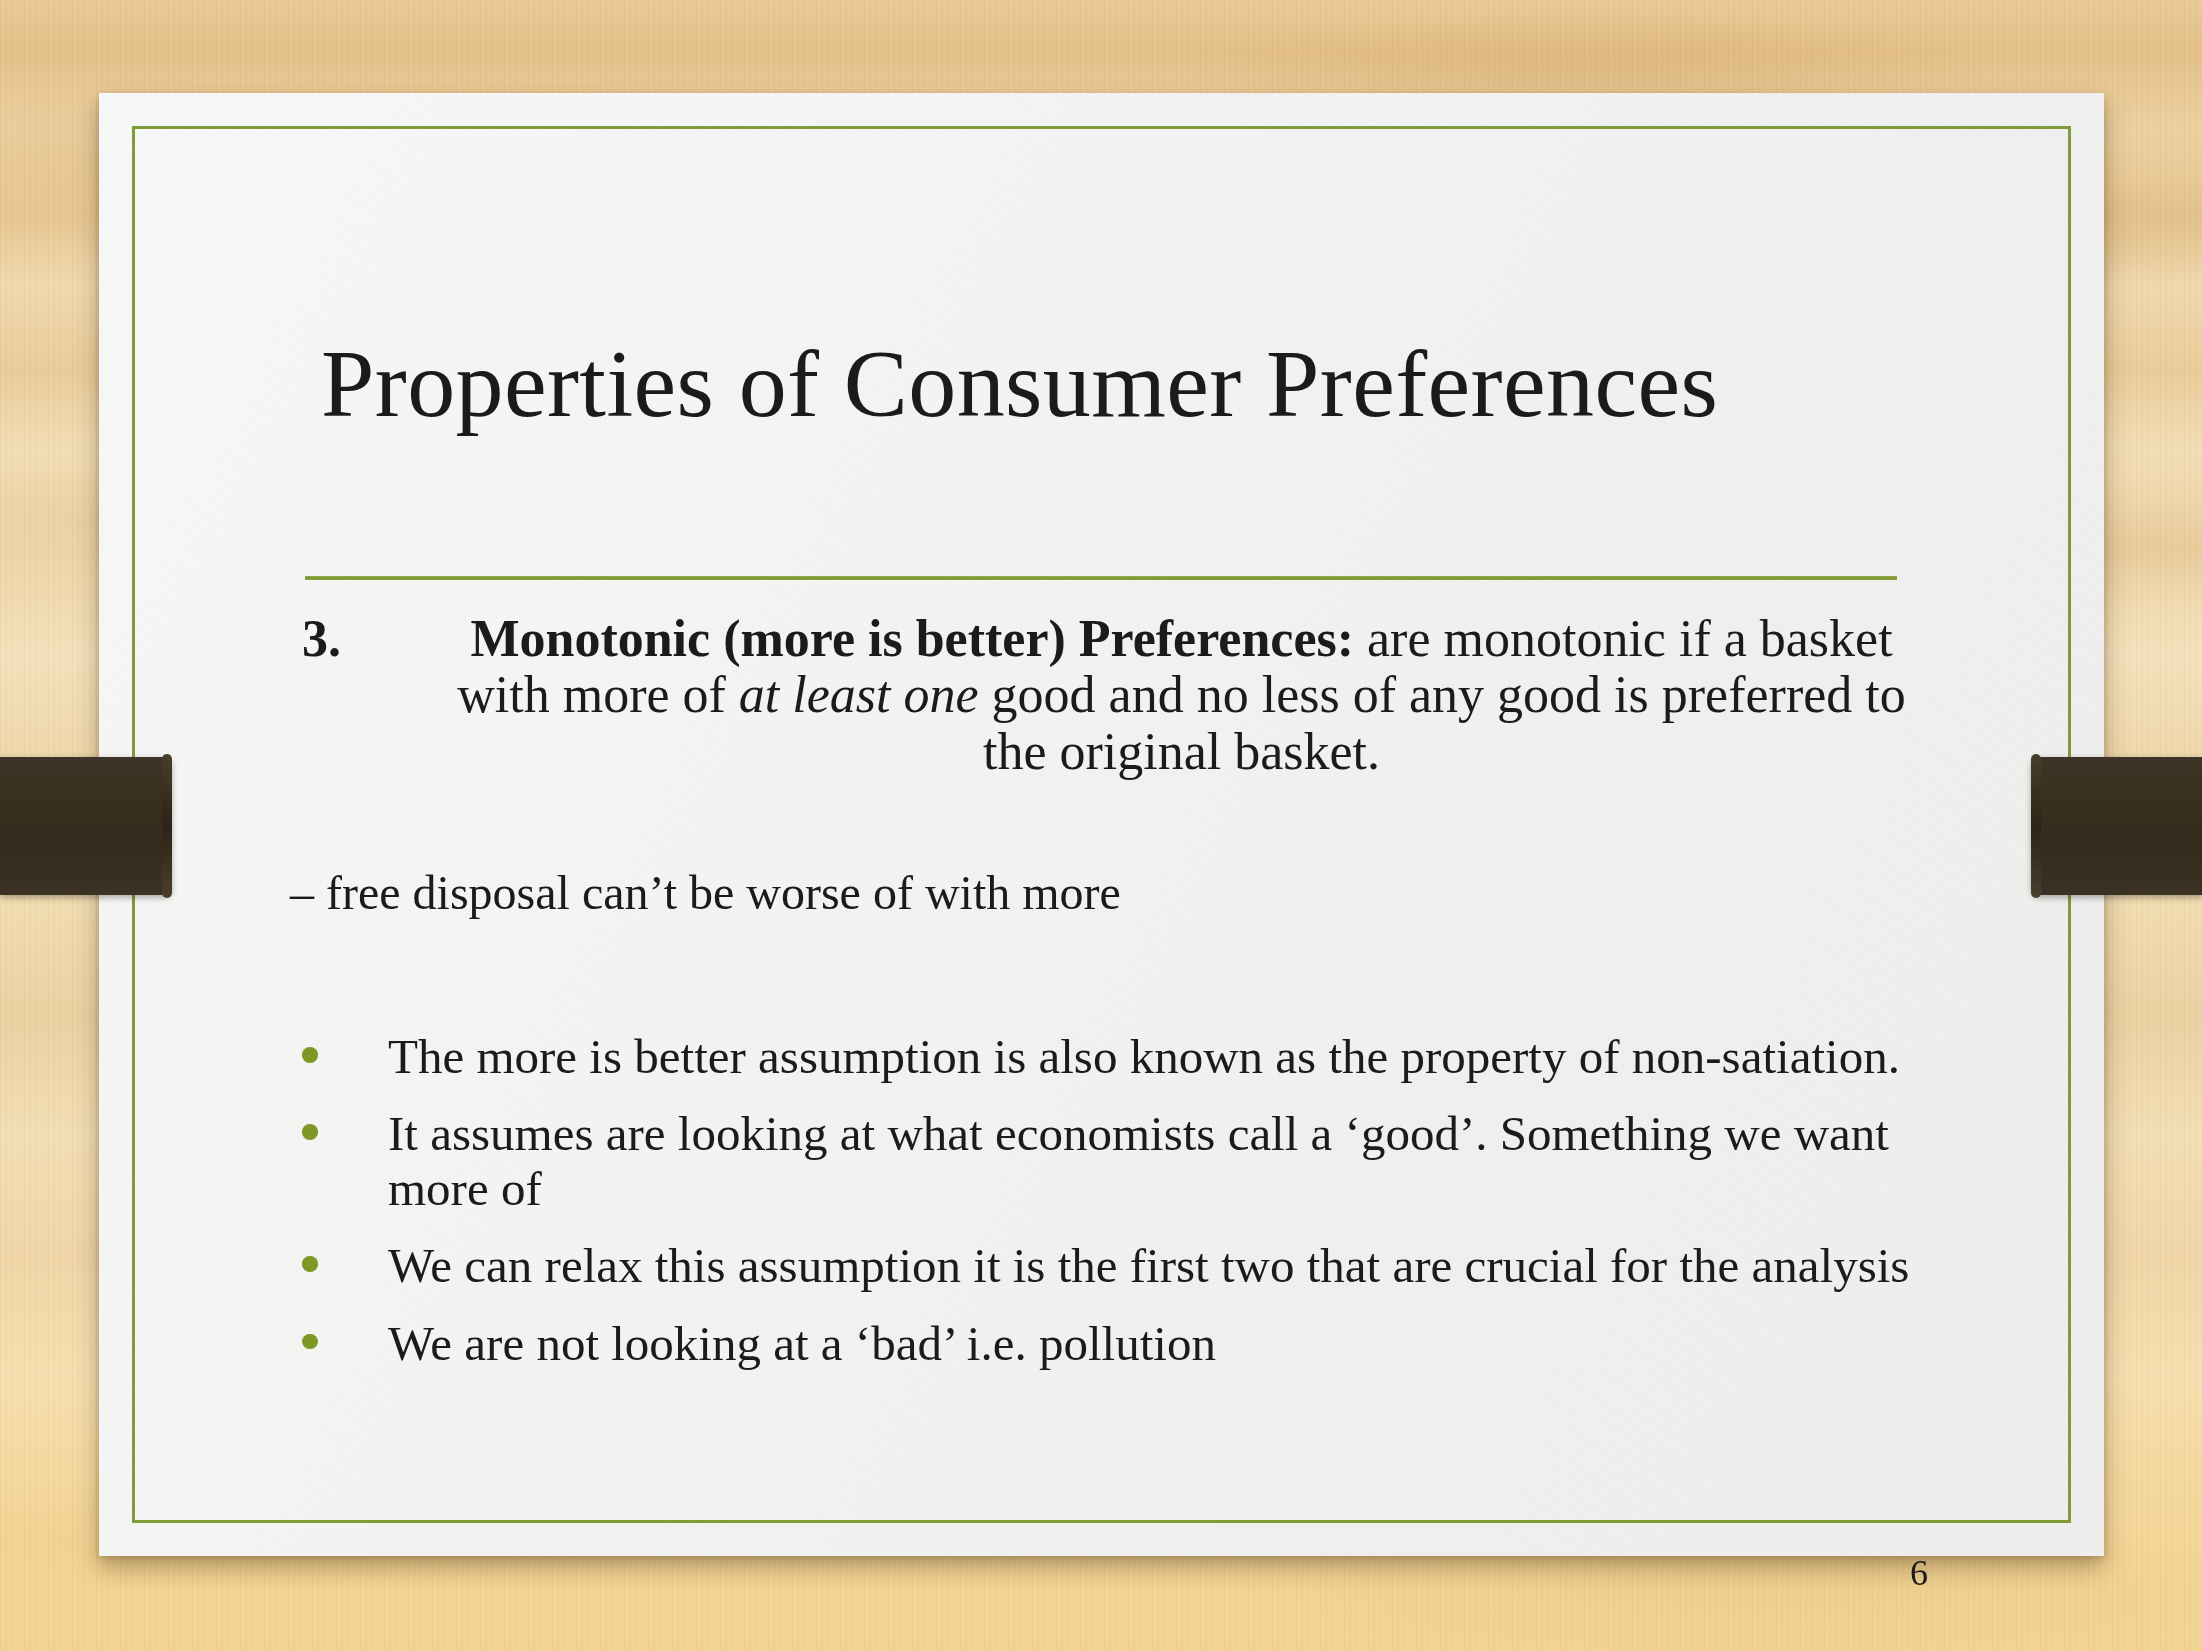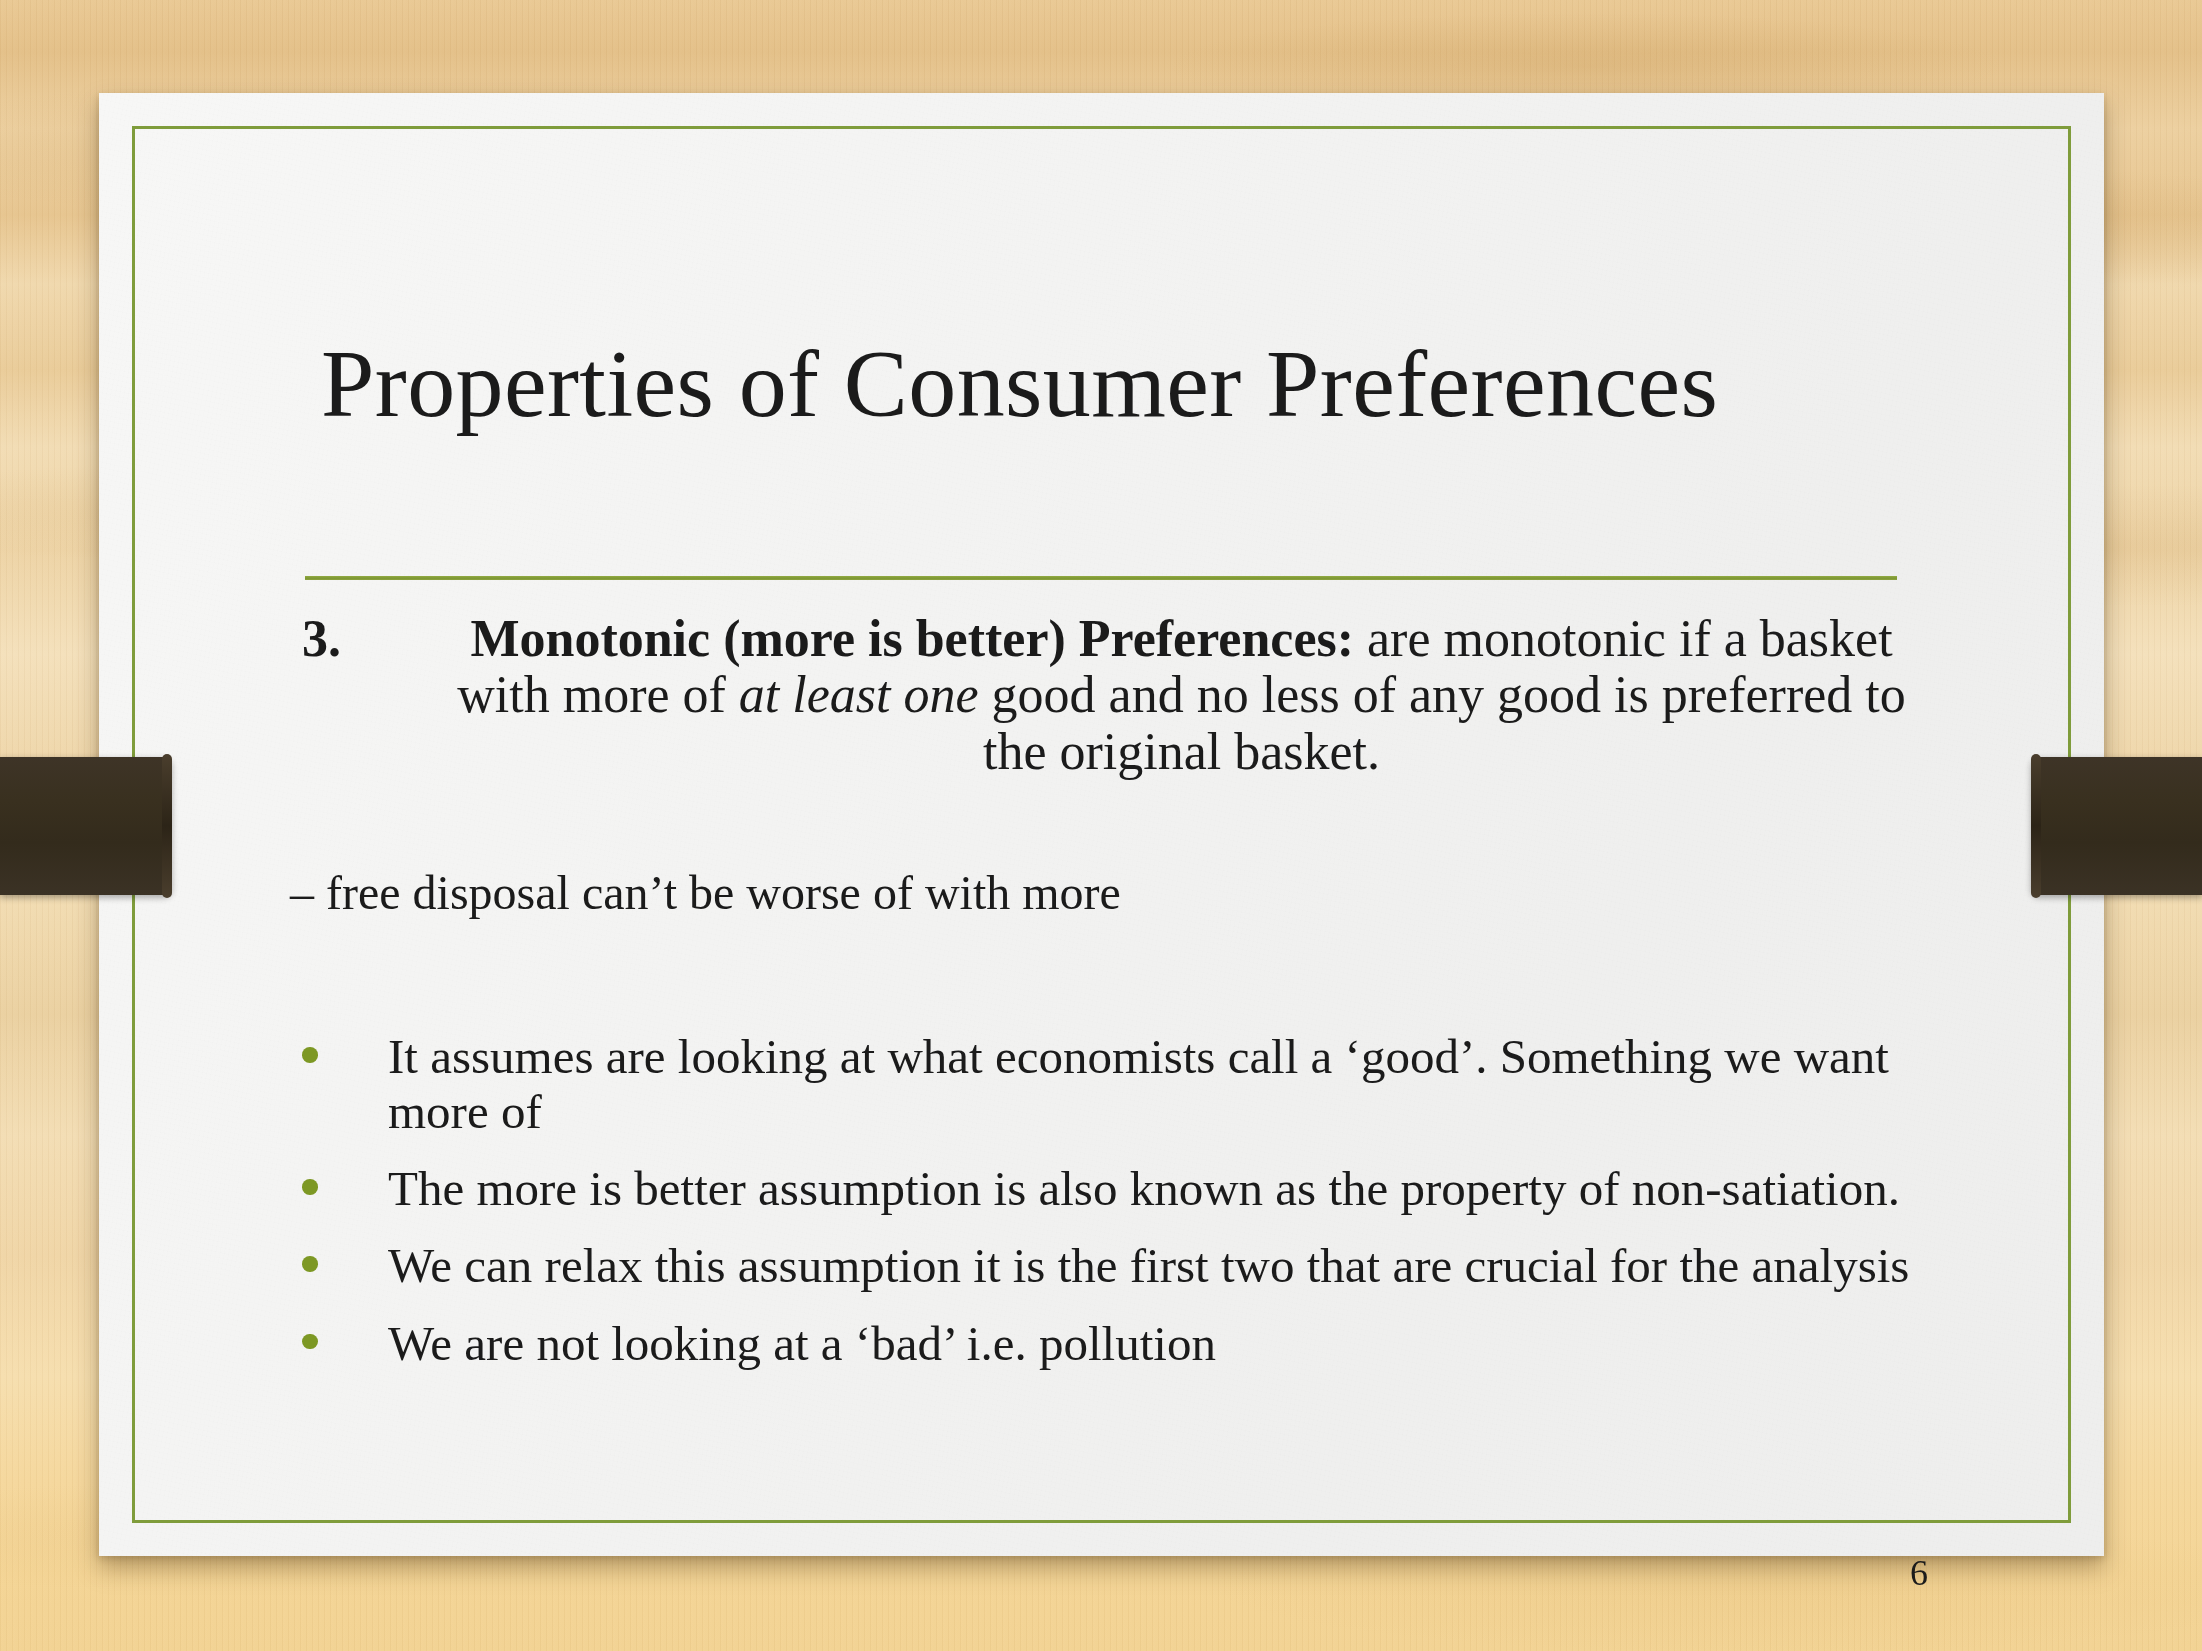--- a/index.html
+++ b/index.html
@@ -257,28 +257,28 @@
       </div>
 
       <div class="dash-line">– free disposal can’t be worse of with more</div>
 
       <div class="bullet-list">
 
         <div class="bullet-row">
           <div class="bullet-dot-cell">
             <span class="bullet-dot"></span>
           </div>
-          <div class="bullet-text">It assumes are looking at what economists call a ‘good’. Something we want more of</div>
+          <div class="bullet-text">The more is better assumption is also known as the property of non-satiation.</div>
         </div>
 
         <div class="bullet-row">
           <div class="bullet-dot-cell">
             <span class="bullet-dot"></span>
           </div>
-          <div class="bullet-text">The more is better assumption is also known as the property of non-satiation.</div>
+          <div class="bullet-text">It assumes are looking at what economists call a ‘good’. Something we want more of</div>
         </div>
 
         <div class="bullet-row">
           <div class="bullet-dot-cell">
             <span class="bullet-dot"></span>
           </div>
           <div class="bullet-text">We can relax this assumption it is the first two that are crucial for the analysis</div>
         </div>
 
         <div class="bullet-row">

